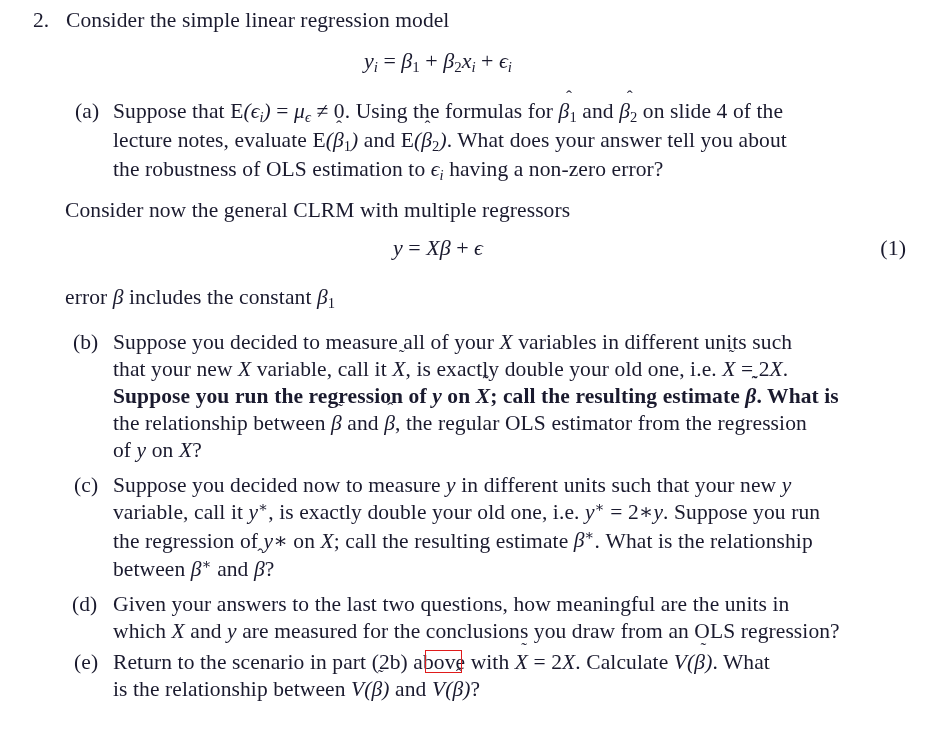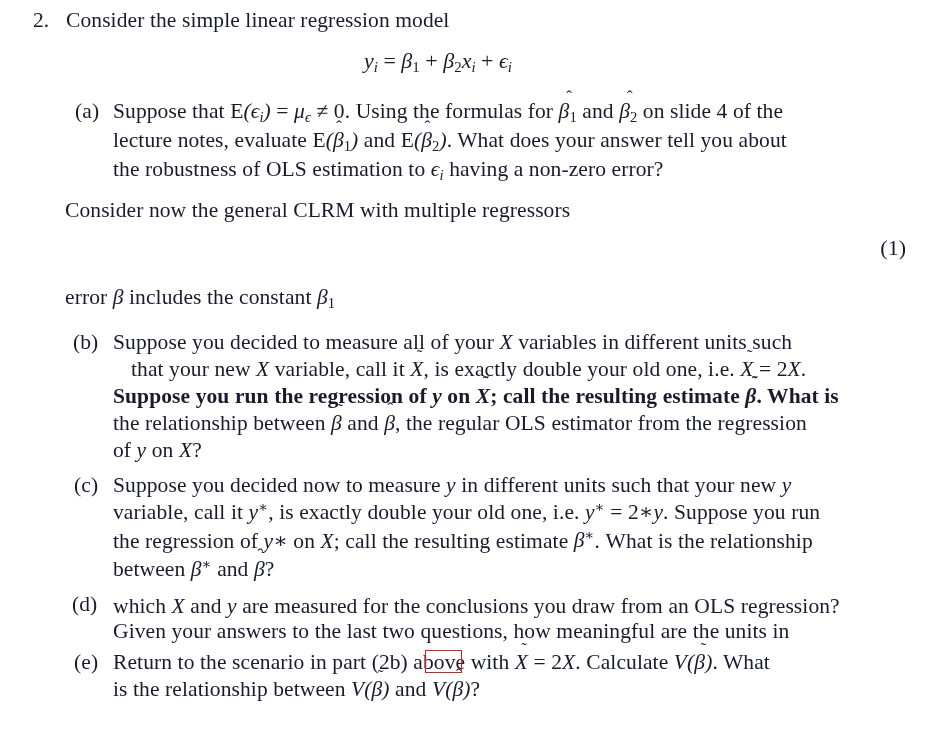--- a/index.html
+++ b/index.html
@@ -134,32 +134,41 @@
     <span class="line" style="margin-top:2px;">
       <span>lecture notes, evaluate </span><span class="math"><span class="mathup">E</span>(<span class="acc beta">β<span class="mark">̂</span></span><span class="sub up">1</span>)</span><span> and </span><span class="math"><span class="mathup">E</span>(<span class="acc beta">β<span class="mark">̂</span></span><span class="sub up">2</span>)</span><span>. What does your answer tell you about</span>
     </span>
     <span class="line" style="margin-top:2px;">
       <span>the robustness of OLS estimation to </span><span class="math">ϵ<span class="sub">i</span></span><span> having a non-zero error?</span>
     </span>
   </div>
 
   <div class="para t-main" style="left:65px; top:198px;text-align:center;">Consider now the general CLRM with multiple regressors</div>
 
+  <div class="display-eq t-eq" style="top:235px;">
+    <span class="math">
+      <span>y</span>
+      <span class="op"> = </span>
+      <span class="mathup" style="font-style:italic;">X</span><span>β</span>
+      <span class="op"> + </span>
+      <span>ϵ</span>
+    </span>
+  </div>
   <div class="eq-number t-eq" style="top:235px;">(1)</div>
 
   <div class="para t-main" style="left:65px; top:285px;">
     <span>error </span><span class="math">β</span><span> includes the constant </span><span class="math">β<span class="sub up">1</span></span>
   </div>
 
   <div class="item-label t-main" style="left:73px; top:330px;">(b)</div>
   <div class="item-body t-main" style="left:113px; top:330px;">
     <span class="line">
       <span>Suppose you decided to measure all of your </span><span class="math">X</span><span> variables in different units such</span>
     </span>
-    <span class="line" style="margin-top:2px;margin-left:18px;">
+    <span class="line" style="margin-top:2px;">
       <span>that your new </span><span class="math">X</span><span> variable, call it </span><span class="math acc tilde">X<span class="mark">̃</span></span><span>, is exactly double your old one, i.e. </span><span class="math"><span class="acc tilde">X<span class="mark">̃</span></span> <span class="op">=</span> <span class="num">2</span>X</span><span>.</span>
     </span>
     <span class="line" style="margin-top:2px;font-weight:bold;">
       <span>Suppose you run the regression of </span><span class="math">y</span><span> on </span><span class="math acc tilde">X<span class="mark">̃</span></span><span>; call the resulting estimate </span><span class="math acc tilde beta">β<span class="mark">̃</span></span><span>. What is</span>
     </span>
     <span class="line" style="margin-top:2px;">
       <span>the relationship between </span><span class="math acc tilde beta">β<span class="mark">̃</span></span><span> and </span><span class="math acc beta">β<span class="mark">̂</span></span><span>, the regular OLS estimator from the regression</span>
     </span>
     <span class="line" style="margin-top:2px;">
       <span>of </span><span class="math">y</span><span> on </span><span class="math">X</span><span>?</span>
@@ -177,24 +186,24 @@
     <span class="line" style="margin-top:2px;">
       <span>the regression of </span><span class="math">y<span class="op">∗</span></span><span> on </span><span class="math">X</span><span>; call the resulting estimate </span><span class="math">β<span class="sup">∗</span></span><span>. What is the relationship</span>
     </span>
     <span class="line" style="margin-top:2px;">
       <span>between </span><span class="math">β<span class="sup">∗</span></span><span> and </span><span class="math acc beta">β<span class="mark">̂</span></span><span>?</span>
     </span>
   </div>
 
   <div class="item-label t-main" style="left:72px; top:592px;">(d)</div>
   <div class="item-body t-main" style="left:113px; top:592px;">
+    <span class="line">Given your answers to the last two questions, how meaningful are the units in</span>
     <span class="line" style="margin-top:2px;">
       <span>which </span><span class="math">X</span><span> and </span><span class="math">y</span><span> are measured for the conclusions you draw from an OLS regression?</span>
     </span>
-    <span class="line">Given your answers to the last two questions, how meaningful are the units in</span>
   </div>
 
   <div class="item-label t-main" style="left:74px; top:650px;">(e)</div>
   <div class="item-body t-main" style="left:113px; top:650px;">
     <span class="line">
       <span>Return to the scenario in part </span><span>(2b)</span><span> above with </span><span class="math"><span class="acc tilde">X<span class="mark">̃</span></span> <span class="op">=</span> <span class="num">2</span>X</span><span>. Calculate </span><span class="math"><span class="mathup" style="font-style:italic;">V</span>(<span class="acc tilde beta">β<span class="mark">̃</span></span>)</span><span>. What</span>
     </span>
     <span class="line" style="margin-top:2px;">
       <span>is the relationship between </span><span class="math"><span class="mathup" style="font-style:italic;">V</span>(<span class="acc tilde beta">β<span class="mark">̃</span></span>)</span><span> and </span><span class="math"><span class="mathup" style="font-style:italic;">V</span>(<span class="acc beta">β<span class="mark">̂</span></span>)</span><span>?</span>
     </span>

